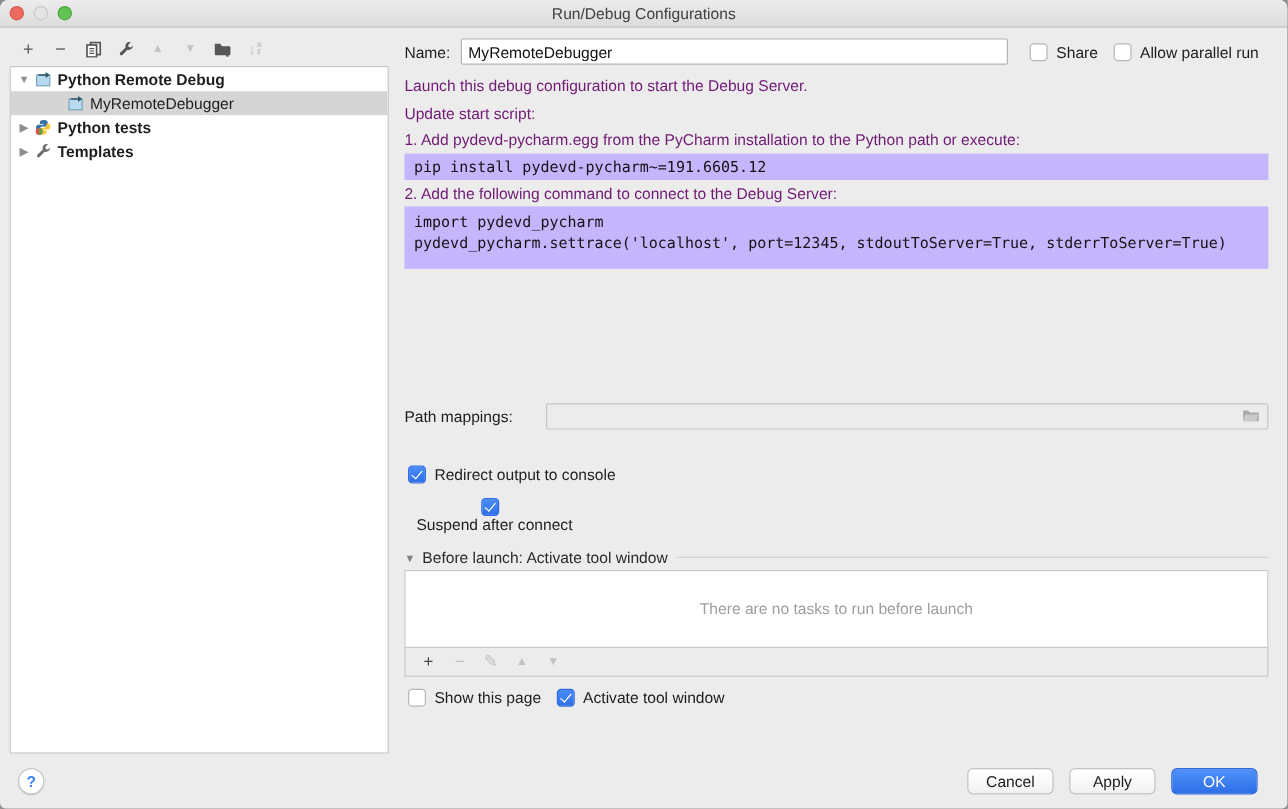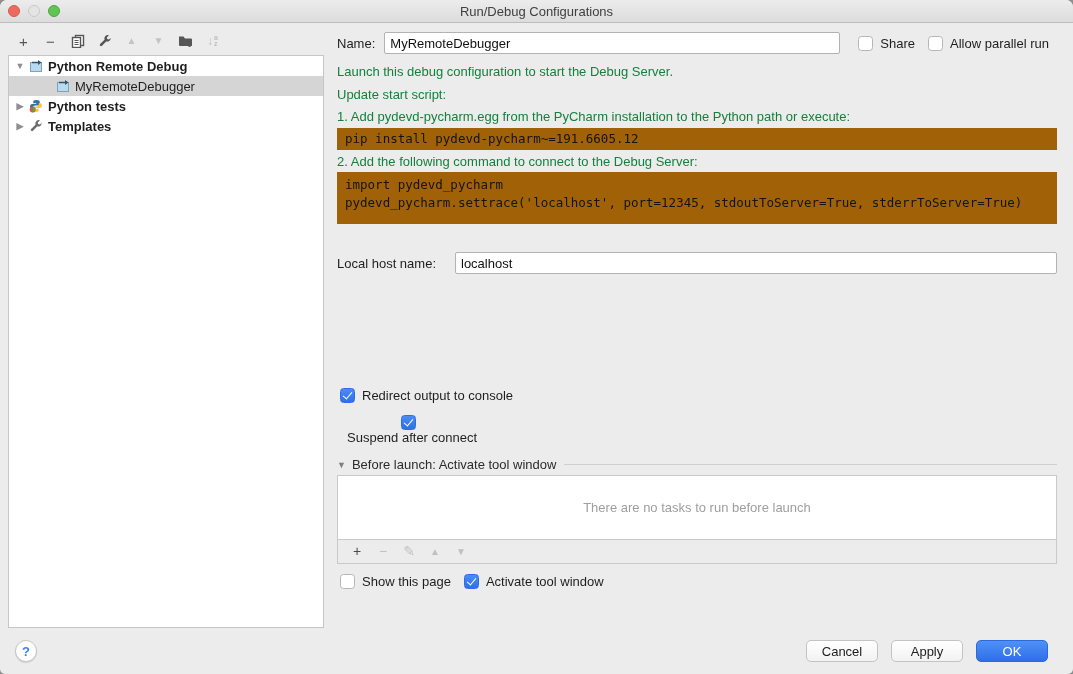--- a/index.html
+++ b/index.html
@@ -30,22 +30,22 @@
   .tree-row .ticon{width:16px;height:16px;flex:none;display:flex;align-items:center;justify-content:center;margin-right:4px;}
   .tree-row.bold{font-weight:bold;}
   .tree-row.selected{background:#d5d5d5;}
   .indent2{padding-left:46px;}
 
   
   .lbl{font-size:13px;color:#1e1e1e;}
   .tf{box-sizing:border-box;border:1px solid #b3b3b3;border-radius:2px;background:#fff;height:22px;font-size:13px;padding:0 5px;font-family:"Liberation Sans",sans-serif;color:#111;}
   .tf.focused{border-color:#76a0ee;box-shadow:0 0 0 3px rgba(116,160,238,.55);}
   .row{position:absolute;display:flex;align-items:center;}
-  .textline{position:absolute;left:337px;font-size:13px;color:#15803d;line-height:16px;}
-  .codeblock{position:absolute;left:337px;width:720px;box-sizing:border-box;background:#a16207;font-family:"DejaVu Sans Mono",monospace;font-size:12.5px;color:#141414;padding:3px 8px;line-height:18px;white-space:pre;}
+  .textline{position:absolute;left:337px;font-size:13px;color:#701a75;line-height:16px;}
+  .codeblock{position:absolute;left:337px;width:720px;box-sizing:border-box;background:#c4b5fd;font-family:"DejaVu Sans Mono",monospace;font-size:12.5px;color:#141414;padding:3px 8px;line-height:18px;white-space:pre;}
   .cb{width:15px;height:15px;border:1px solid #b6b6b6;border-radius:3.5px;background:#fff;display:inline-block;position:relative;flex:none;box-sizing:border-box;}
   .cb.checked{background:linear-gradient(#4a8cf7,#2f6fe8);border-color:#2d6ce6;}
   .cb.checked::after{content:"";position:absolute;left:4.3px;top:1.4px;width:4px;height:8px;border:solid #fff;border-width:0 1.8px 1.8px 0;transform:rotate(40deg);}
   .cblabel{font-size:13px;color:#1e1e1e;margin-left:7px;}
 
   .bl-header{position:absolute;left:337px;right:16px;top:457px;display:flex;align-items:center;}
   .bl-header .twisty{color:#7f7f7f;font-size:9px;margin-right:6px;}
   .bl-header .bl-title{font-size:13px;color:#2b2b2b;}
   .bl-header .hline{flex:1;height:1px;background:#cfcfcf;margin-left:8px;}
   .tasks-box{position:absolute;left:337px;width:720px;top:475px;height:65px;background:#fff;border:1px solid #c9c9c9;box-sizing:border-box;display:flex;align-items:center;justify-content:center;}
@@ -169,23 +169,31 @@
   </div>
 
   <div class="textline" style="top:64px;">Launch this debug configuration to start the Debug Server.</div>
   <div class="textline" style="top:87px;">Update start script:</div>
   <div class="textline" style="top:109px;">1. Add pydevd-pycharm.egg from the PyCharm installation to the Python path or execute:</div>
   <div class="codeblock" style="top:128px;height:22px;line-height:16px;">pip install pydevd-pycharm~=191.6605.12</div>
   <div class="textline" style="top:154px;">2. Add the following command to connect to the Debug Server:</div>
   <div class="codeblock" style="top:172px;height:52px;padding-top:4px;"><span>import pydevd_pycharm</span>
 <span>pydevd_pycharm.settrace('localhost', port=12345, stdoutToServer=True, stderrToServer=True)</span></div>
 
-  <div class="row" style="left:337px;top:252px;right:16px;">
-    <span class="lbl" style="width:118px;flex:none;">Local host name:</span>
-    <input class="tf" style="flex: 1 1 0%;" value="localhost">
+  <div class="row" style="left:337px;top:336px;right:16px;">
+    <span class="lbl" style="width:118px;flex:none;">Path mappings:</span>
+    <div style="flex:1;position:relative;">
+      <input class="tf" style="width: 100%; background: rgb(236, 236, 236); border-color: rgb(196, 196, 196);" value="">
+      <span style="position:absolute;right:7px;top:4px;">
+        <svg width="15" height="13" viewBox="0 0 15 13">
+            <path d="M1 2h4.2l1.4 1.8H13a1 1 0 0 1 1 1V10a1 1 0 0 1-1 1H2a1 1 0 0 1-1-1z" fill="#a9a9a9"></path>
+            <path d="M2.5 5.5h11L12 11H1z" fill="#c9c9c9"></path>
+          </svg>
+      </span>
+    </div>
   </div>
 
   <div class="row" style="left:340px;top:388px;">
     <span class="cb checked"></span>
     <span class="cblabel">Redirect output to console</span>
   </div>
   <div class="row" style="left:340px;top:415px;flex-direction:column;">
     <span class="cb checked"></span>
     <span class="cblabel">Suspend after connect</span>
   </div>

